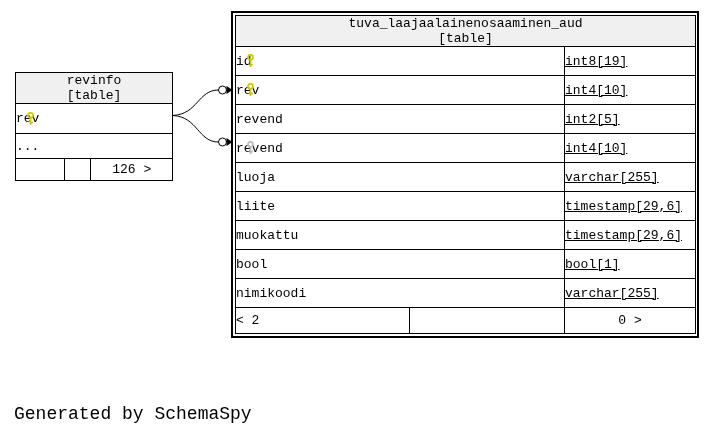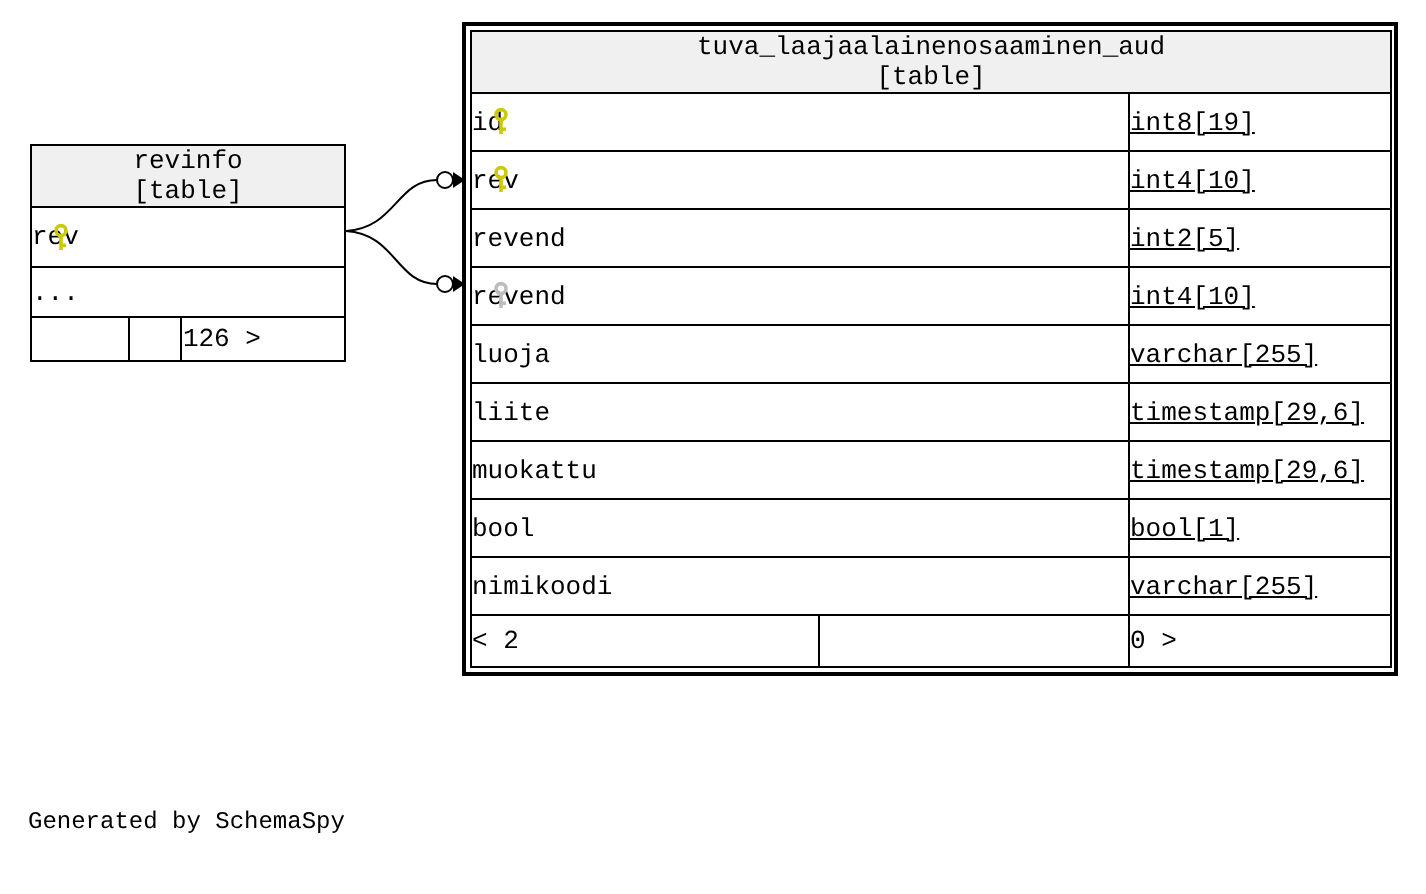--- a/index.html
+++ b/index.html
@@ -16,21 +16,21 @@
   
   table.node{border-collapse:collapse;width:100%;table-layout:fixed;}
   table.node td{border:1px solid var(--line);padding:0;overflow:hidden;white-space:nowrap;}
   .hdr-cell{background:var(--hdr);}
   .hdr-flex{display:flex;justify-content:space-between;align-items:center;padding:0 5px;flex-direction:column;}
   .name-cell{position:relative;padding-left:30px;}
   .type-cell{padding-left:4px;text-decoration:underline;}
   .ellipsis-cell{padding-left:7px;}
   .ftr-left{padding:0 5px;text-align:left;}
   .ftr-mid{padding:0;}
-  .ftr-right{padding:0 6px;text-align:left;}
+  .ftr-right{padding:0 6px;text-align:center;}
 
   
   .main-node{
     position:absolute;left:231px;top:11px;width:468px;
     border:2px solid var(--line);padding:2px;background:#fff;box-sizing:border-box;
   }
   .main-node .hdr-row td{height:26px;}
   .main-node .col-row td{height:28px;}
   .main-node .ftr-row td{height:25px;}
 
@@ -45,21 +45,21 @@
 
   
   .key-icon{
     position:absolute;left:10px;top:50%;transform:translateY(-50%);
     width:9px;height:14px;line-height:0;
   }
   .key-icon svg{display:block;}
   .key-primary{color:var(--pk);}
   .key-foreign{color:var(--fk);}
 
-  .caption{position:absolute;left:14px;top:404px;font-size:12px;}
+  .caption{position:absolute;left:14px;top:404px;font-size:18px;}
 </style>
 </head>
 <body>
 
 <svg class="edges" viewBox="0 0 713 447">
   <g stroke="#000" fill="none" stroke-width="1">
     <path d="M173,115.5 C198,114 198,90 218.5,90"></path>
     <path d="M173,115.5 C198,117 198,142 218.5,142"></path>
   </g>
   <circle cx="222.5" cy="90" r="4" fill="#fff" stroke="#000"></circle>

